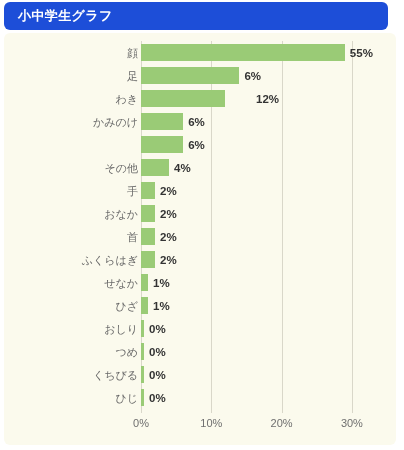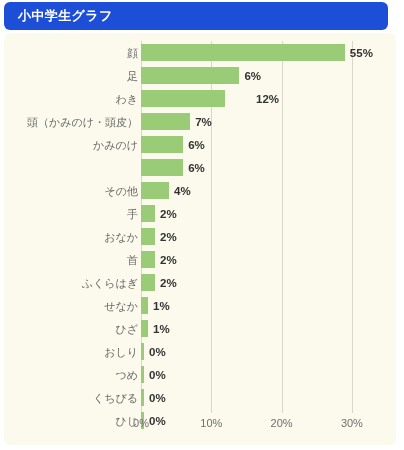--- a/index.html
+++ b/index.html
@@ -118,25 +118,20 @@
             <div class="row-label">足</div>
             <div class="bar" style="width: 98.42px; background: rgb(154, 203, 118);"></div>
             <div class="bar-value" style="left: 240.42px;">6%</div>
           </div>
           <div class="row">
             <div class="row-label">わき</div>
             <div class="bar" style="width: 84.36px; background: rgb(154, 203, 118);"></div>
             <div class="bar-value" style="left: 244px; margin-left: 8px;">12%</div>
           </div>
           <div class="row">
-            <div class="row-label">頭（かみのけ・頭皮）</div>
-            <div class="bar" style="width: 49.21px; background: rgb(154, 203, 118);"></div>
-            <div class="bar-value" style="left: 191.21px;">7%</div>
-          </div>
-          <div class="row">
             <div class="row-label">かみのけ</div>
             <div class="bar" style="width: 42.18px; background: rgb(154, 203, 118);"></div>
             <div class="bar-value" style="left: 184.18px;">6%</div>
           </div>
           <div class="row">
             <div class="bar" style="width: 42.18px; background: rgb(154, 203, 118);"></div>
             <div class="bar-value" style="left: 184.18px;">6%</div>
           </div>
           <div class="row">
             <div class="row-label">その他</div>

